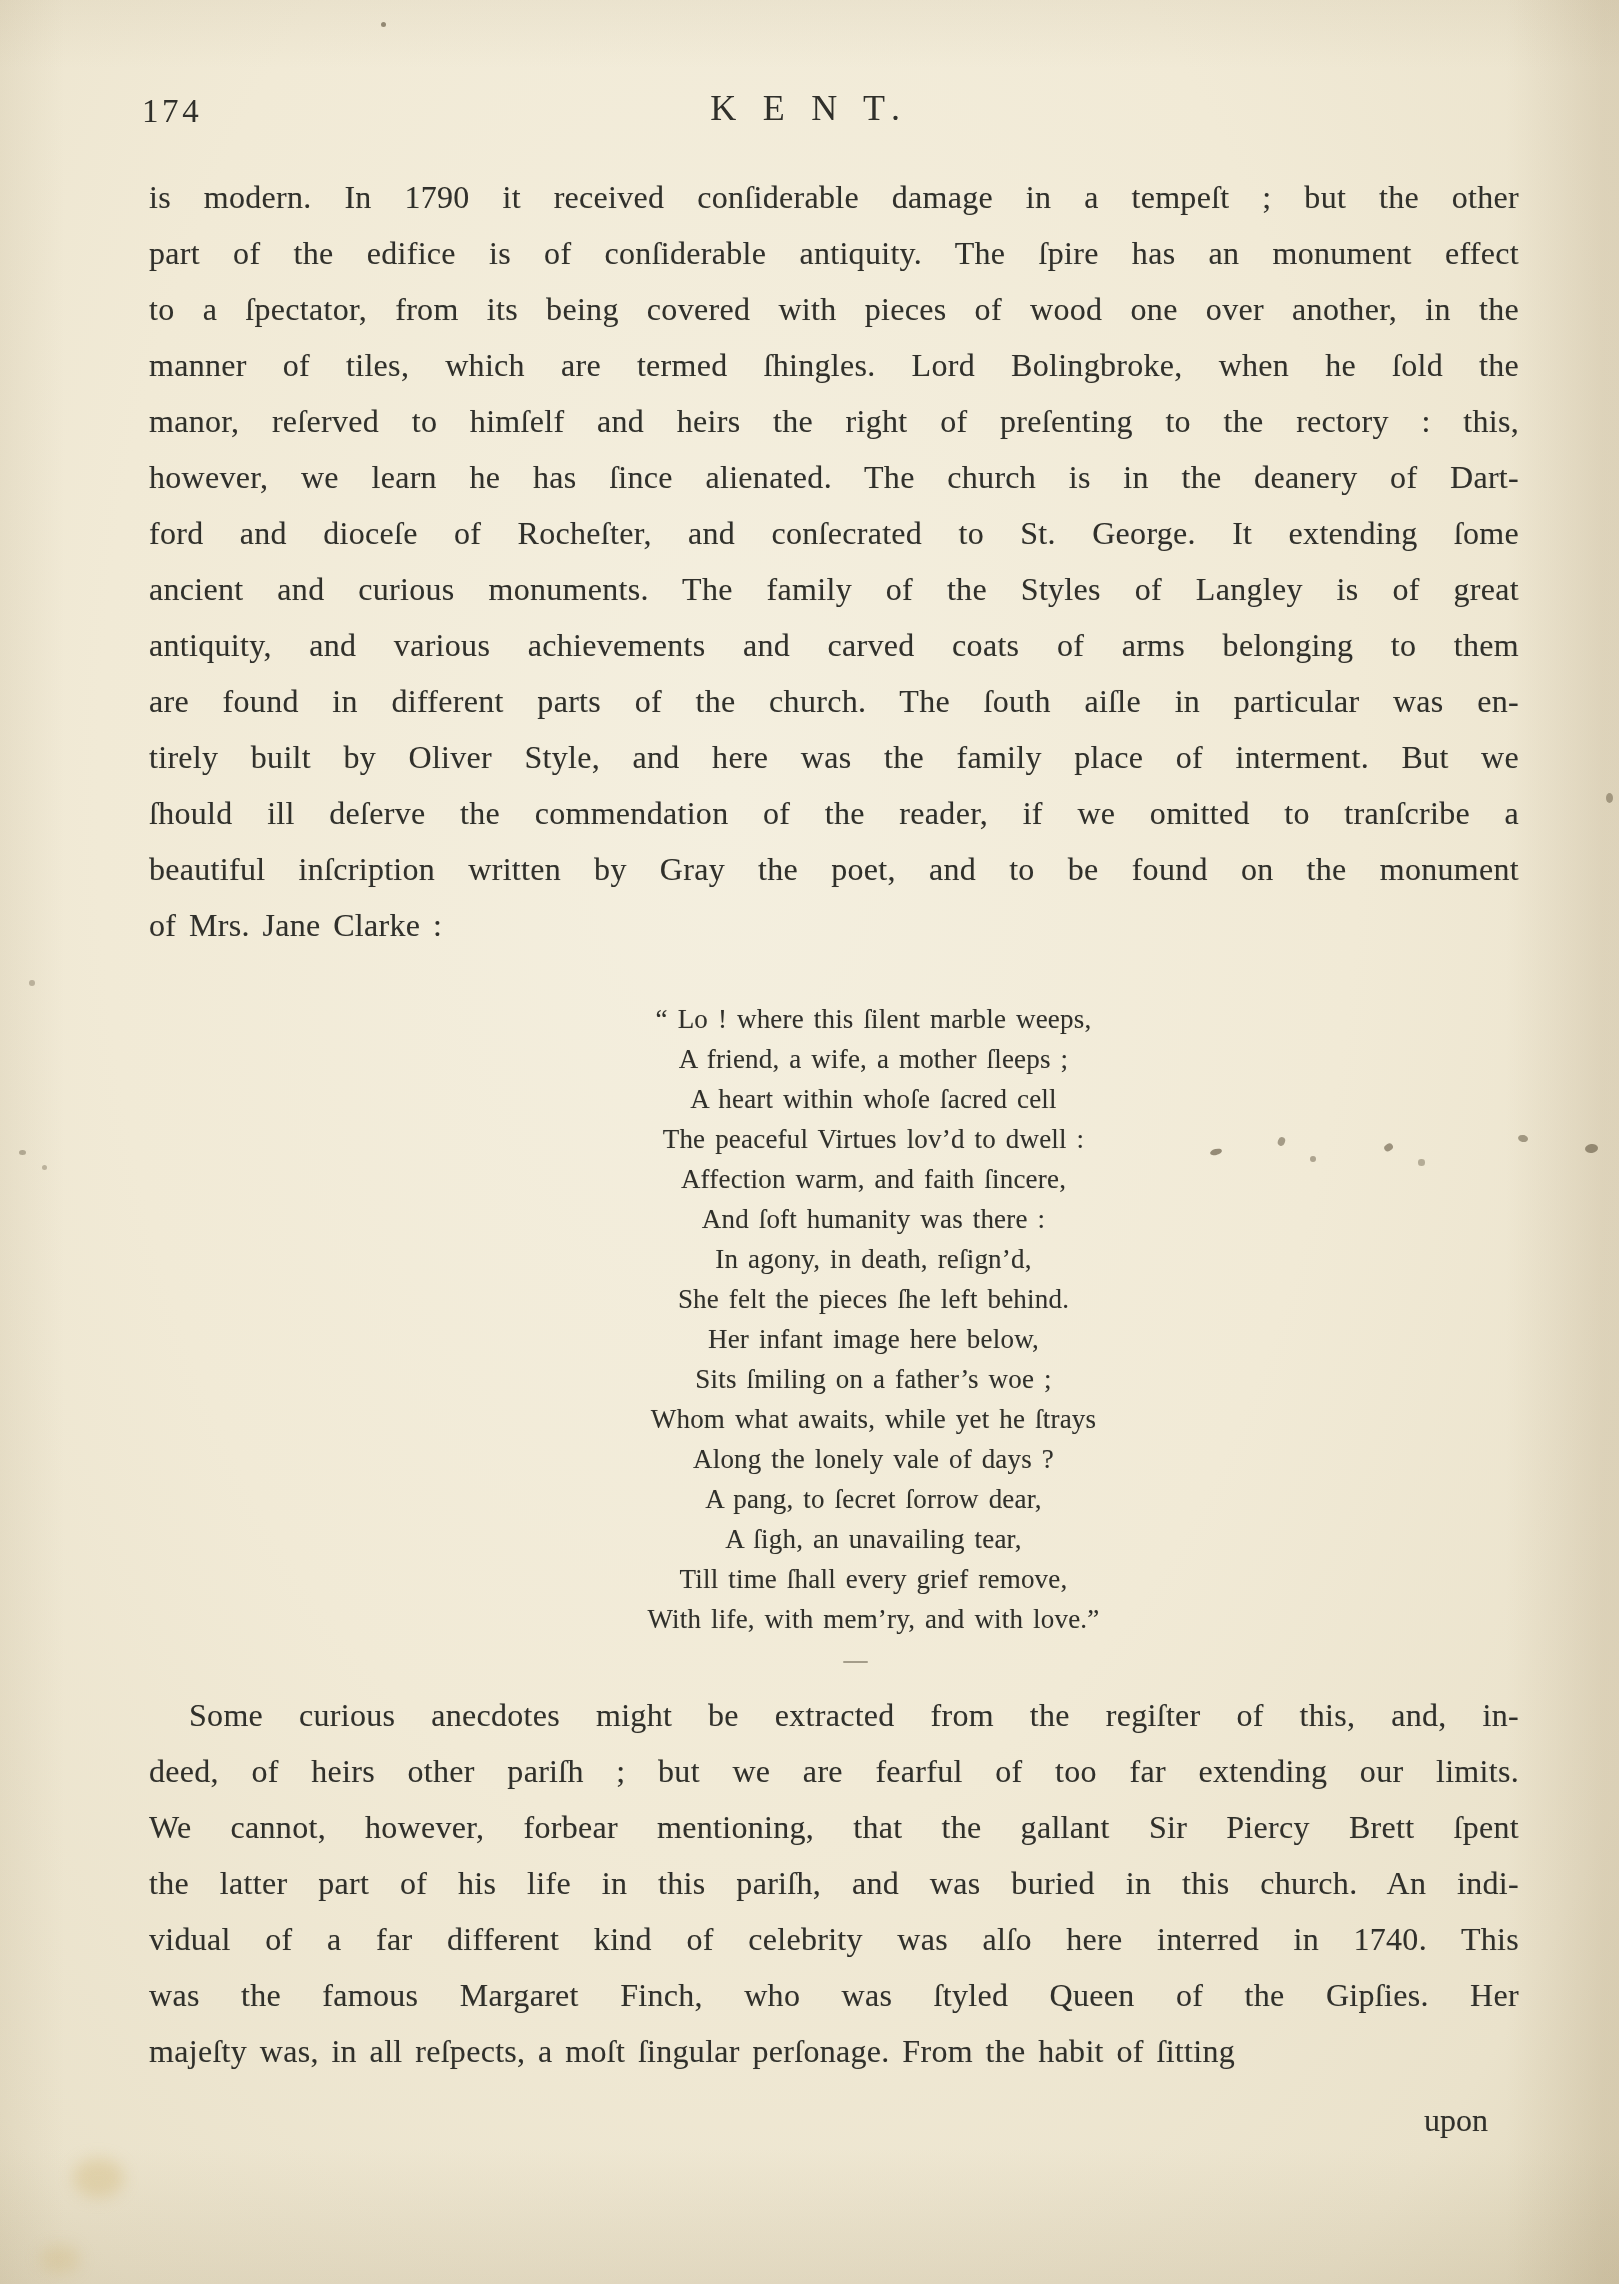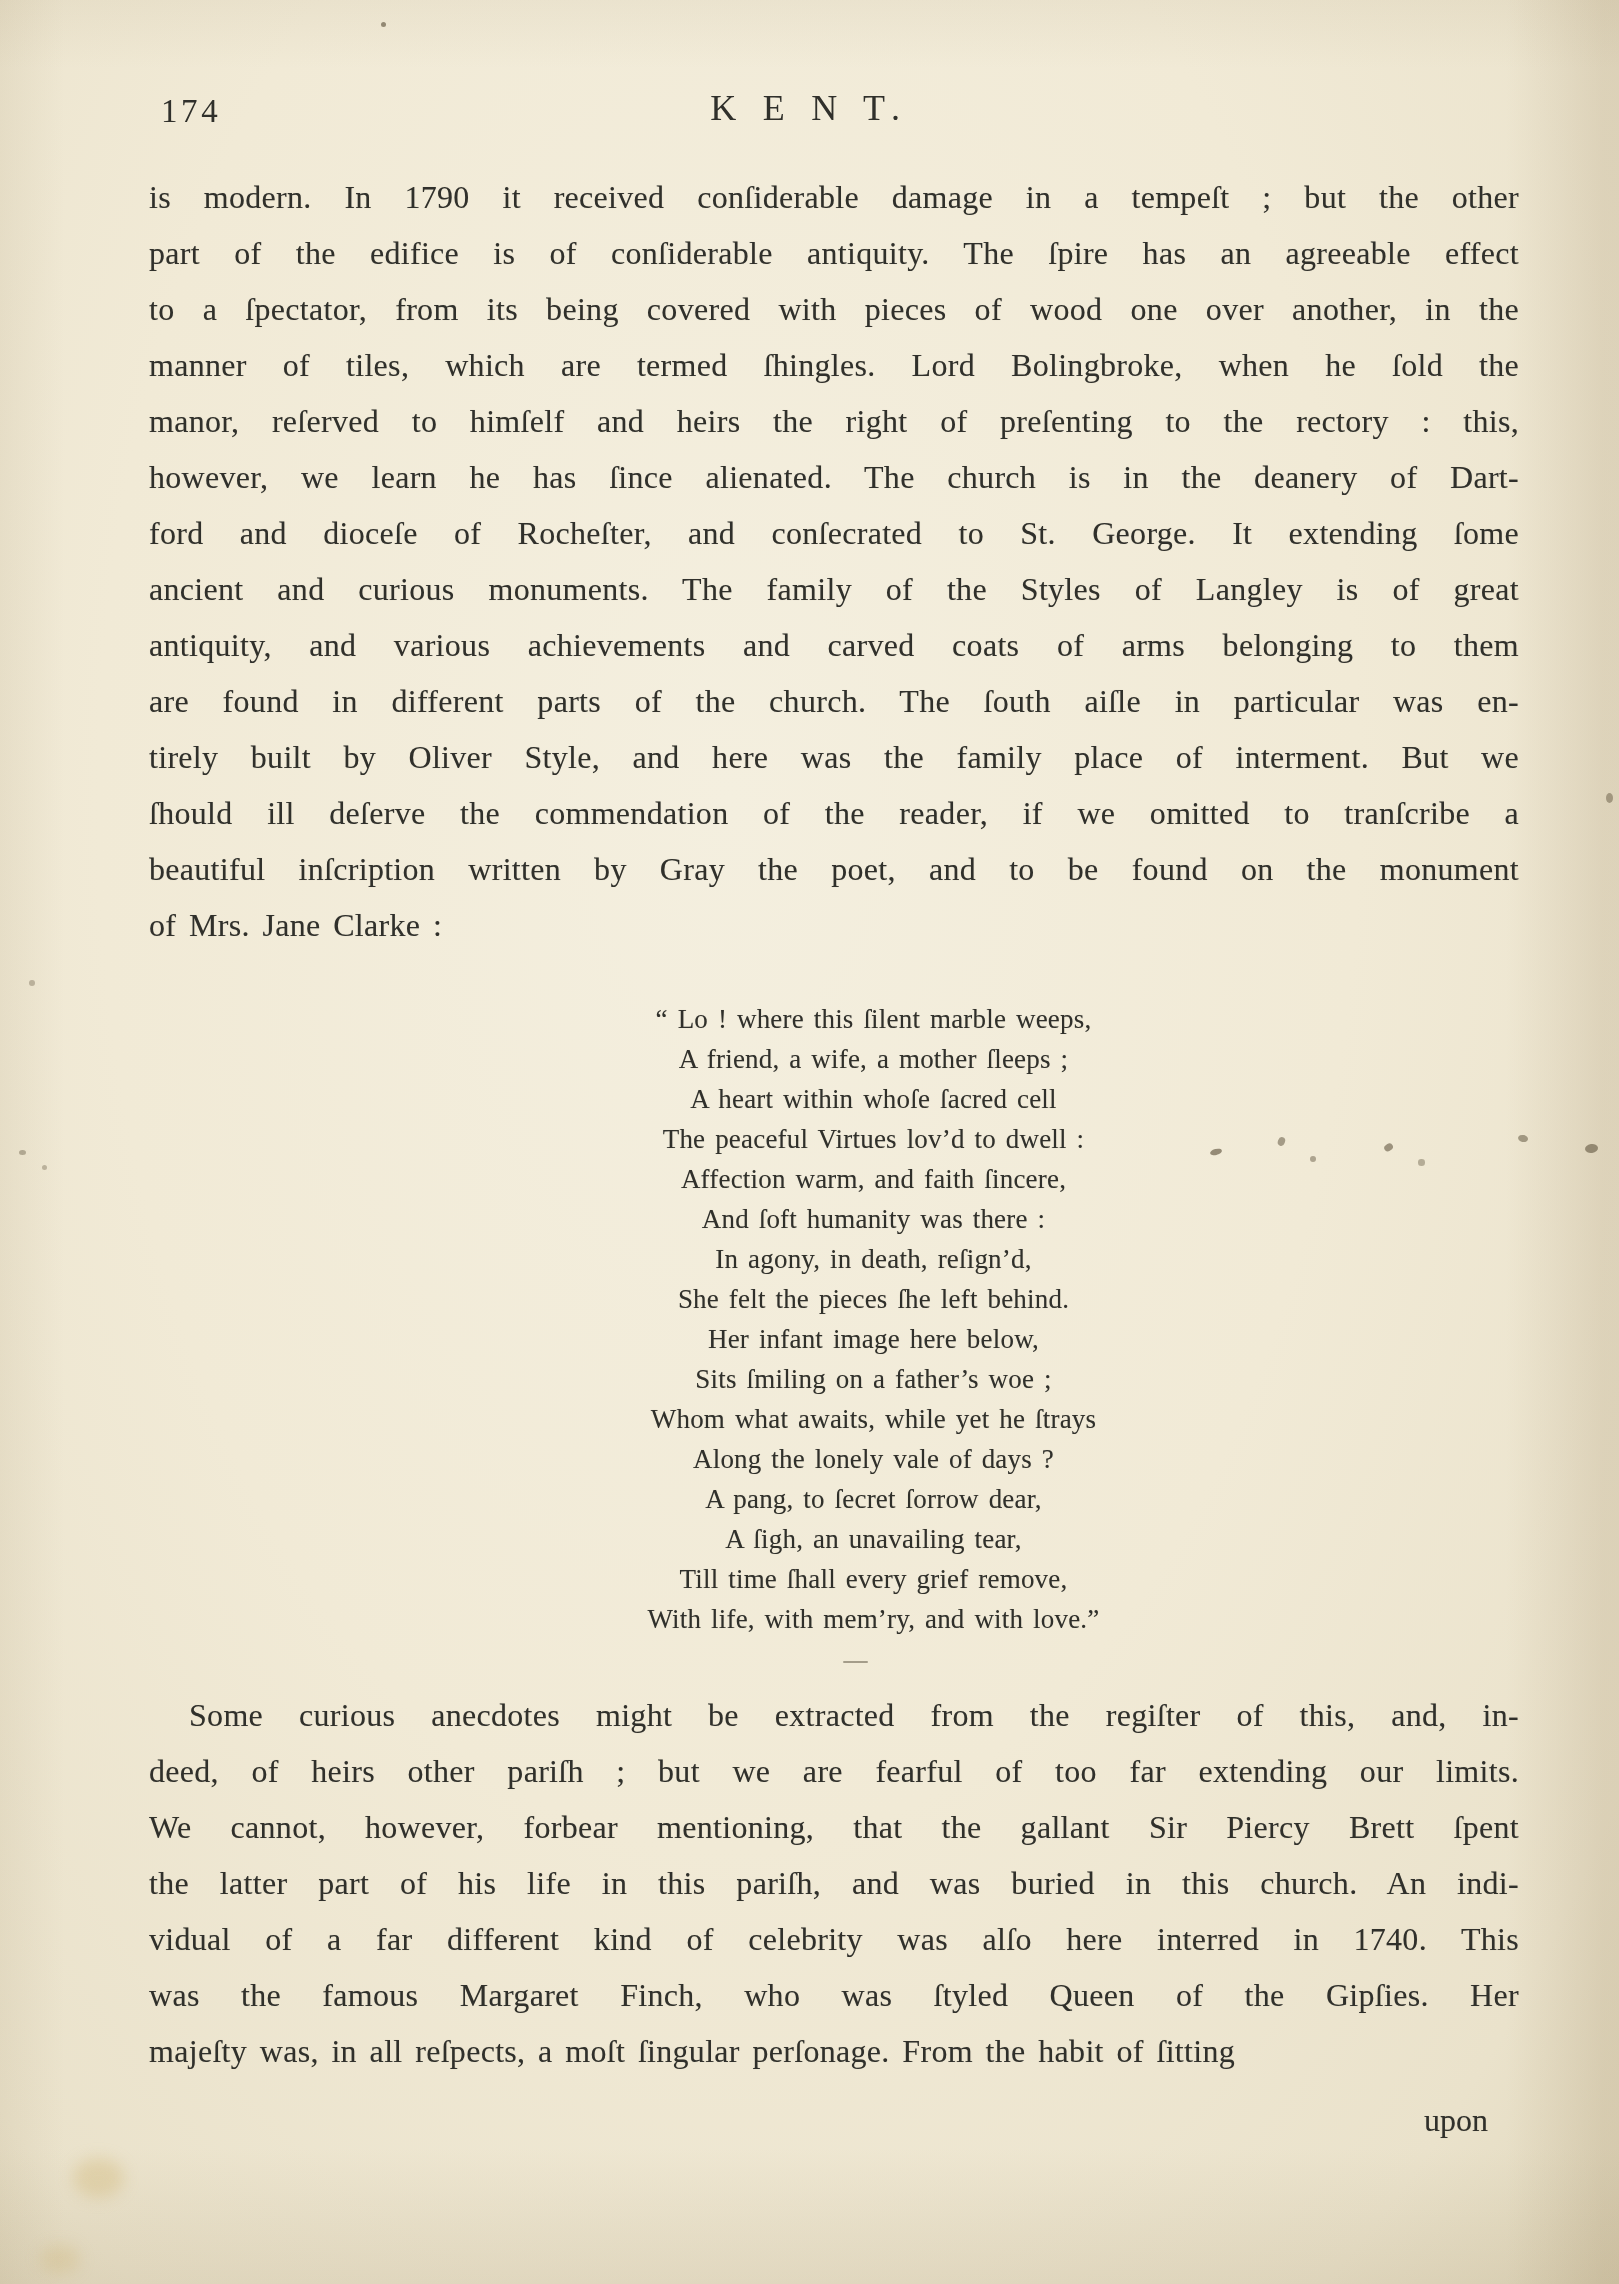--- a/index.html
+++ b/index.html
@@ -12,21 +12,21 @@
     color:var(--ink,#30302b);
     overflow:hidden;
   }
   .page::before{
     content:"";position:absolute;inset:0;pointer-events:none;
     background:
       linear-gradient(to right, rgba(150,130,90,.10), transparent 4%, transparent 93%, rgba(140,115,75,.16) 99%),
       linear-gradient(to bottom, rgba(150,130,90,.08), transparent 3%, transparent 94%, rgba(150,130,90,.14) 100%);
   }
   .pagenum{
-    position:absolute;left:161px;top:93px;
+    position:absolute;left:142px;top:93px;
     font-size:33px;letter-spacing:3.6px;
   }
   .running-head{
     position:absolute;left:0;right:0;top:87px;
     text-align:center;font-size:36px;letter-spacing:8.7px;
   }
   .textblock{
     position:absolute;left:149px;width:1370px;
     font-size:32px;line-height:56px;letter-spacing:0.3px;word-spacing:4.4px;
     text-shadow:0 0 0.7px rgba(48,48,43,.25);
@@ -71,21 +71,21 @@
 </head>
 <body>
 
 <div class="page" style="--ink: #30302b;">
 
   <span class="pagenum">174</span>
   <span class="running-head">K E N T.</span>
 
   <div class="textblock para1">
     <div class="line">is modern.  In 1790 it received conſiderable damage in a tempeſt ; but the other</div>
-    <div class="line">part of the edifice is of conſiderable antiquity.  The ſpire has an agreeable effect</div>
+    <div class="line">part of the edifice is of conſiderable antiquity.  The ſpire has an monument effect</div>
     <div class="line">to a ſpectator, from its being covered with pieces of wood one over another, in the</div>
     <div class="line">manner of tiles, which are termed ſhingles.  Lord Bolingbroke, when he ſold the</div>
     <div class="line">manor, reſerved to himſelf and heirs the right of preſenting to the rectory : this,</div>
     <div class="line">however, we learn he has ſince alienated.  The church is in the deanery of Dart-</div>
     <div class="line">ford and dioceſe of Rocheſter, and conſecrated to St. George.  It extending ſome</div>
     <div class="line">ancient and curious monuments.  The family of the Styles of Langley is of great</div>
     <div class="line">antiquity, and various achievements and carved coats of arms belonging to them</div>
     <div class="line">are found in different parts of the church.  The ſouth aiſle in particular was en-</div>
     <div class="line">tirely built by Oliver Style, and here was the family place of interment.  But we</div>
     <div class="line">ſhould ill deſerve the commendation of the reader, if we omitted to tranſcribe a</div>

